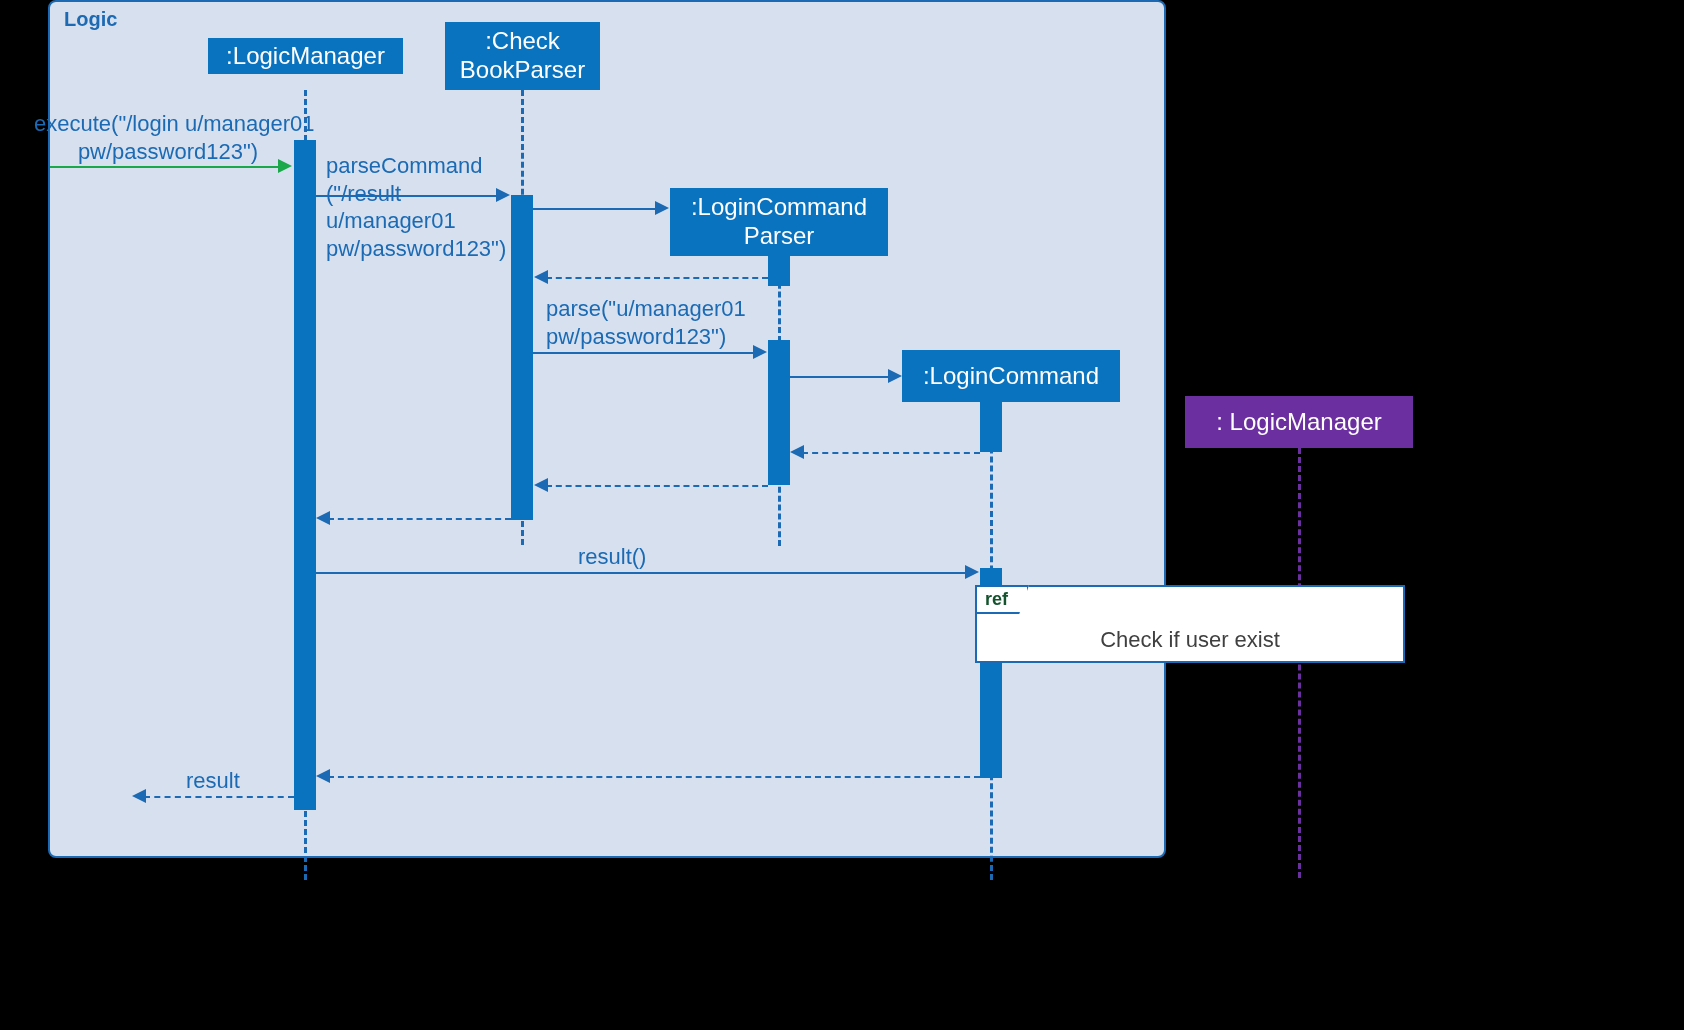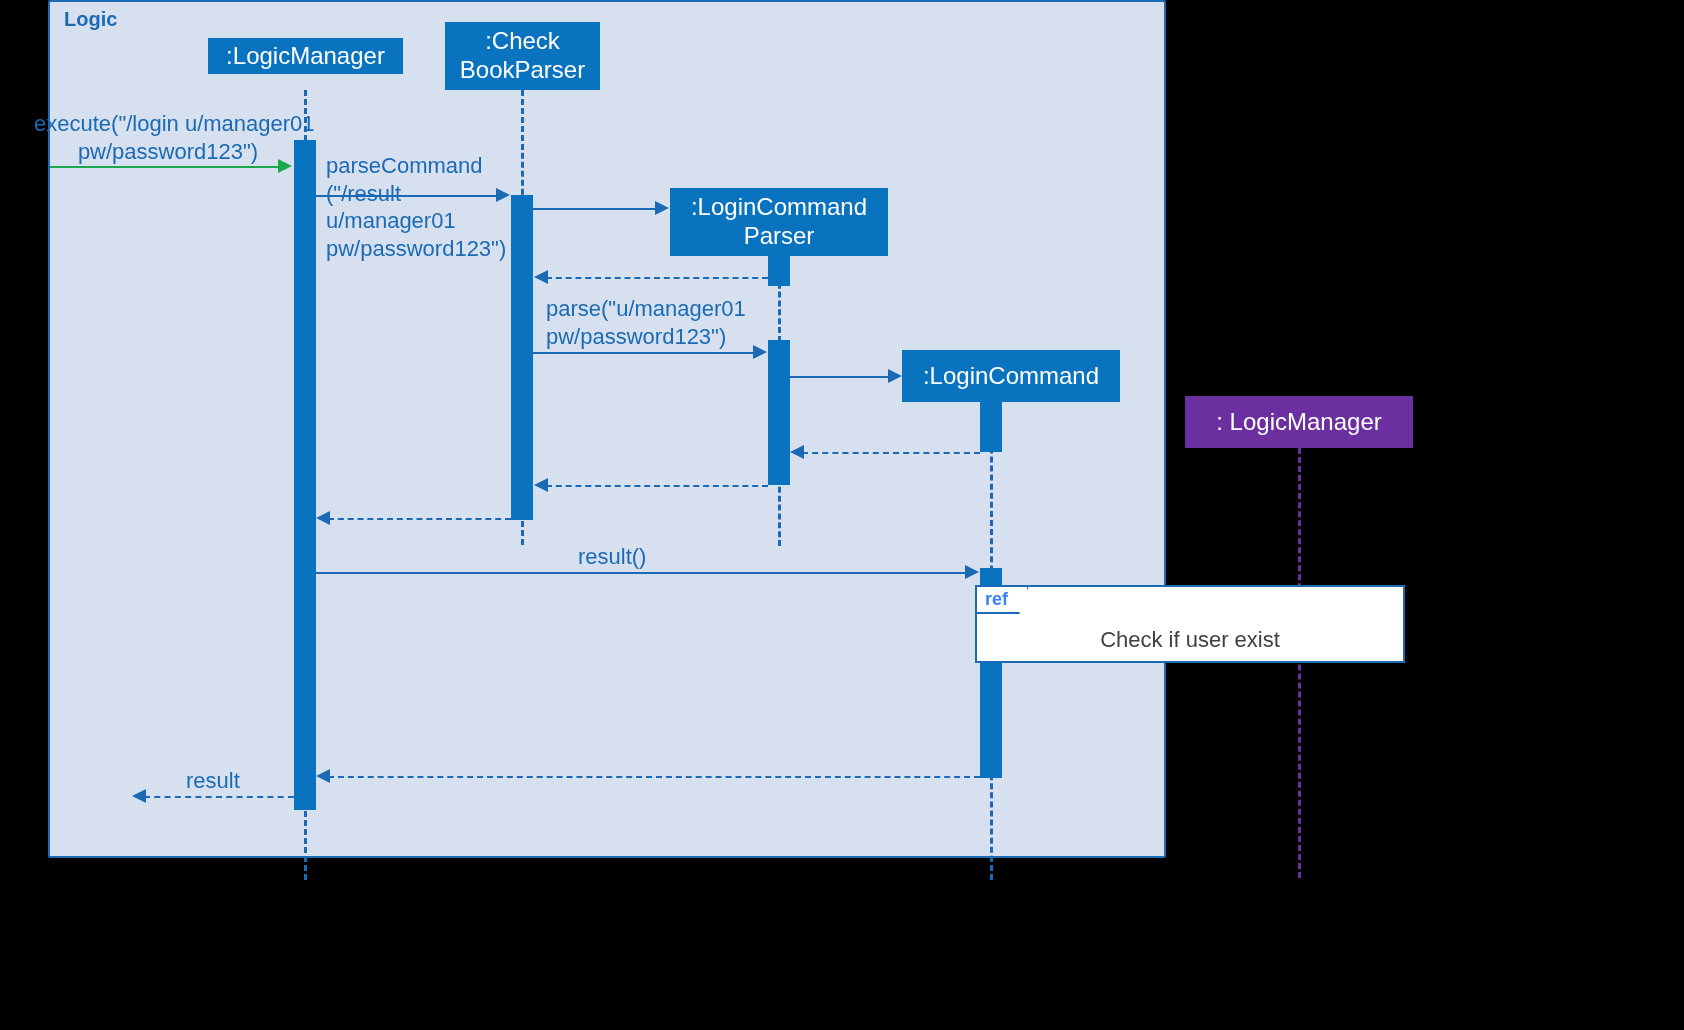--- a/index.html
+++ b/index.html
@@ -8,21 +8,21 @@
     background: #000;
     width: 1684px;
     height: 1030px;
     position: relative;
     overflow: hidden;
   }
   .frame {
     position: absolute;
     background: #d6e0ef;
     border: 2px solid #1b6ab3;
-    border-radius: 2px;
+    border-radius: 8px;
   }
   .frame-label {
     position: absolute;
     top: 6px; left: 14px;
     color: #1b6ab3;
     font-weight: 600;
     font-size: 20px;
   }
   .lifeline-head {
     position: absolute;
@@ -75,21 +75,21 @@
     background: #fff;
     border: 2px solid #1b6ab3;
   }
   .ref-tab {
     position: absolute;
     top: -2px; left: -2px;
     background: #fff;
     border: 2px solid #1b6ab3;
     border-bottom: 2px solid #1b6ab3;
     font-size: 18px;
-    color: #3b82f6;
+    color: #14532d;
     padding: 2px 10px 2px 8px;
     font-weight: 600;
     clip-path: polygon(0 0, 100% 0, 82% 100%, 0 100%);
   }
   .ref-text {
     position: absolute;
     left: 0; right: 0; top: 40px;
     text-align: center;
     color: #404040;
     font-size: 22px;

